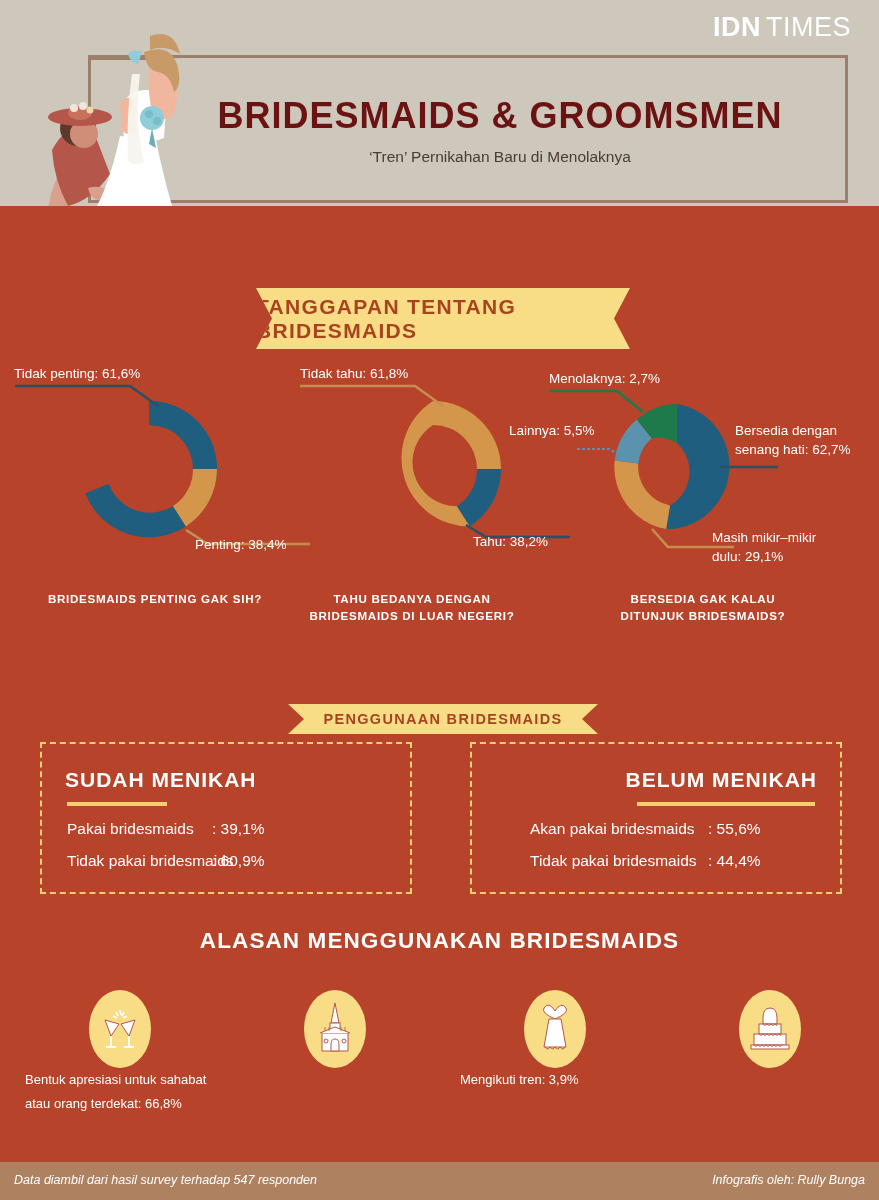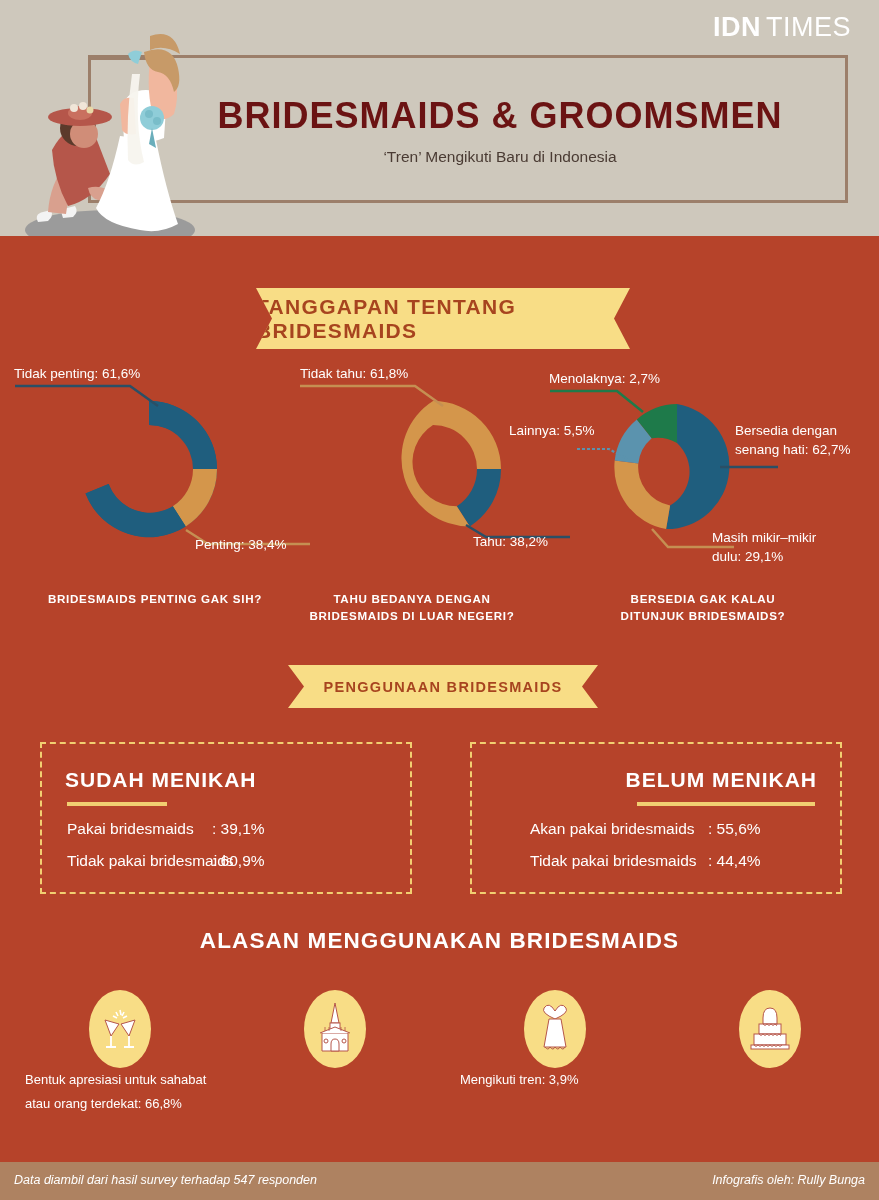--- a/index.html
+++ b/index.html
@@ -7,21 +7,21 @@
     width: 879px; height: 1200px;
     font-family: "Liberation Sans", sans-serif;
     background: #b6432a;
     overflow: hidden;
     position: relative;
   }
 
   
   .header {
     position: absolute; top: 0; left: 0;
-    width: 879px; height: 236px;
+    width: 879px; height: 206px;
     background: #cec8bc;
     overflow: hidden;
   }
   .logo {
     position: absolute; top: 12px; right: 28px;
     font-size: 27px; letter-spacing: .5px;
     color: #ffffff; white-space: nowrap;
   }
   .logo b { font-weight: 700; }
   .logo span { font-weight: 300; margin-left: 5px; }
@@ -48,21 +48,21 @@
   
   .banner {
     position: absolute;
     background: #f8dd86;
     color: #a7441f;
     font-weight: 700; letter-spacing: 1.3px;
     display: flex; align-items: center; justify-content: center;
     clip-path: polygon(0 0, 100% 0, calc(100% - 16px) 50%, 100% 100%, 0 100%, 16px 50%);
   }
   #banner1 { left: 256px; top: 288px; width: 374px; height: 61px; font-size: 21px; }
-  #banner2 { left: 288px; top: 665px; width: 310px; height: 43px; font-size: 14.5px; }
+  #banner2 { left: 288px; top: 704px; width: 310px; height: 30px; font-size: 14.5px; }
 
   
   .donut-wrap { position: absolute; }
   .donut-label {
     position: absolute; color: #fff; font-size: 13.5px;
     line-height: 19px; white-space: nowrap;
   }
   .sub-title {
     position: absolute; color: #fff; font-weight: 700;
     font-size: 11.6px; letter-spacing: .7px; text-align: center;
@@ -152,21 +152,21 @@
     <circle cx="157" cy="121" r="4" fill="#79bdc9"></circle>
     <path d="M152 128 l4 20 l-7 -4 z" fill="#6aaebb"></path>
     <path d="M128 54 q6 -6 14 -2 l-4 12 q-8 -2 -10 -10 z" fill="#8fcdd8"></path>
   </svg>
 
   <div class="logo">
     <b>IDN</b><span>TIMES</span>
   </div>
 
   <div class="hdr-title">BRIDESMAIDS &amp; GROOMSMEN</div>
-  <div class="hdr-sub">‘Tren’ Mengikuti Baru di Indonesia</div>
+  <div class="hdr-sub">‘Tren’ Pernikahan Baru di Menolaknya</div>
 </div>
 
 <div class="banner" id="banner1">TANGGAPAN TENTANG BRIDESMAIDS</div>
 
 <svg class="donut-wrap" style="left:68px; top:388px; width:162px; height:162px;" viewBox="0 0 162 162">
 
   <path d="M81 13 A68 68 0 1 1 17.5 105.5 L40.6 96.1 A44 44 0 1 0 81 37 Z" fill="#1f5e7e"></path>
 
   <path d="M149 81 A68 68 0 0 1 117.8 138.4 L104.8 118.2 A44 44 0 0 0 125 81 Z" fill="#d4964b"></path>
   <path d="M117.8 138.4 A68 68 0 0 1 17.5 105.5 L40.6 96.1 A44 44 0 0 0 104.8 118.2 Z" fill="#1f5e7e"></path>

